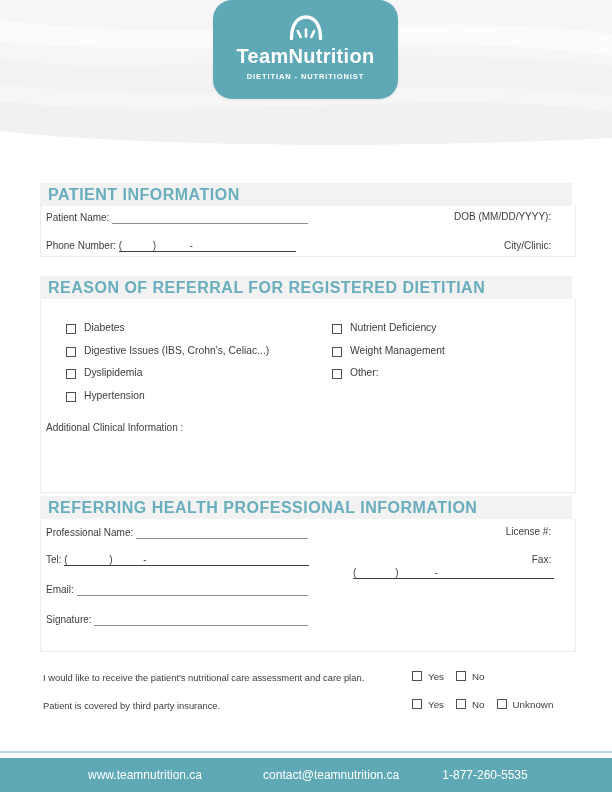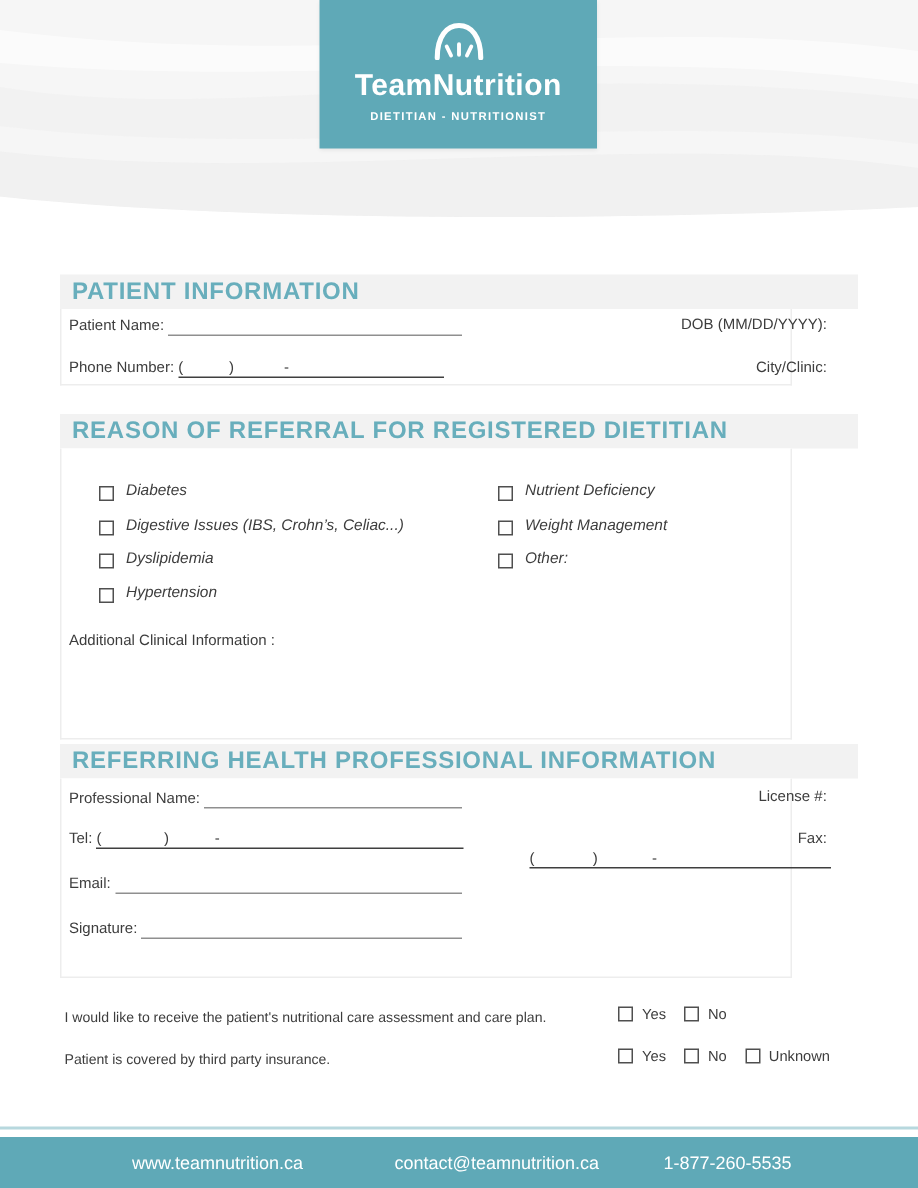--- a/index.html
+++ b/index.html
@@ -13,55 +13,56 @@
 
   
   .topwave { left:0; top:0; width:612px; height:150px; }
   .hairline { left:0; top:751px; width:612px; height:2px; background:rgba(111,177,190,0.5); }
 
   
   .logo-box {
     left:213px; top:0; width:185px; height:99px;
     background:#5fa9b7; text-align:center;
     box-shadow:0 1px 3px rgba(0,0,0,0.08);
+    border-radius:19px;
   }
   .logo-icon { margin-top:12px; }
   .brand { font-size:20px; font-weight:700; color:#ffffff; letter-spacing:0.3px; margin-top:1px; }
   .tagline { font-size:7.5px; font-weight:700; color:#ffffff; letter-spacing:0.9px; margin-top:4px; }
 
   
   .sec-h {
     left:40px; width:532px; height:23px; box-sizing:border-box;
     background:#f2f2f2; color:#68aebc;
     font-size:16px; font-weight:700; letter-spacing:0.5px;
     line-height:23px; padding-left:8px;
   }
   .sec-b {
-    left:40px; width:488px; box-sizing:border-box;
+    left:40px; width:536px; box-sizing:border-box;
     background:#ffffff; border:1px solid #ededed; border-top:none;
   }
   .cell { position:absolute; display:flex; align-items:flex-end; }
   .cell-l { left:5px;  width:262px; }
   .cell-r { left:296px; width:217px;flex-direction:column; }
   .lbl { font-size:10px; white-space:pre; line-height:13px; }
   .ln { flex:1; height:13px; border-bottom:1px solid #8f8f8f; }
   .ln-fmt {
     height:13px; box-sizing:border-box; flex:none;
     border-bottom:1px solid #3f3f3f;
     font-size:10px; white-space:pre; line-height:13px;
   }
   .w177 { width:177px; } .w245 { width:245px; } .w201 { width:201px; }
 
   
   .cb {
     width:10px; height:10px; box-sizing:border-box; flex:none;
     border:1px solid #4f4f4f; background:#ffffff;
     display:inline-block; margin-right:8px; margin-top:1px;
   }
-  .cbrow { position:absolute; display:flex; align-items:center; font-size:10.3px; line-height:12px;font-style:italic; }
+  .cbrow { position:absolute; display:flex; align-items:center; font-size:10.3px; line-height:12px; }
   .free-lbl { position:absolute; font-size:10px;text-align:right; }
 
   
   .q { position:absolute; left:43px; font-size:9.4px; line-height:12px; }
   .qopts { position:absolute; display:flex; align-items:flex-start; font-size:9.8px; line-height:12px; }
   .qopt { display:flex; align-items:flex-start; margin-right:12px; }
   .qopt .cb { margin-right:6px; margin-top:0; }
 
   
   .footer {

